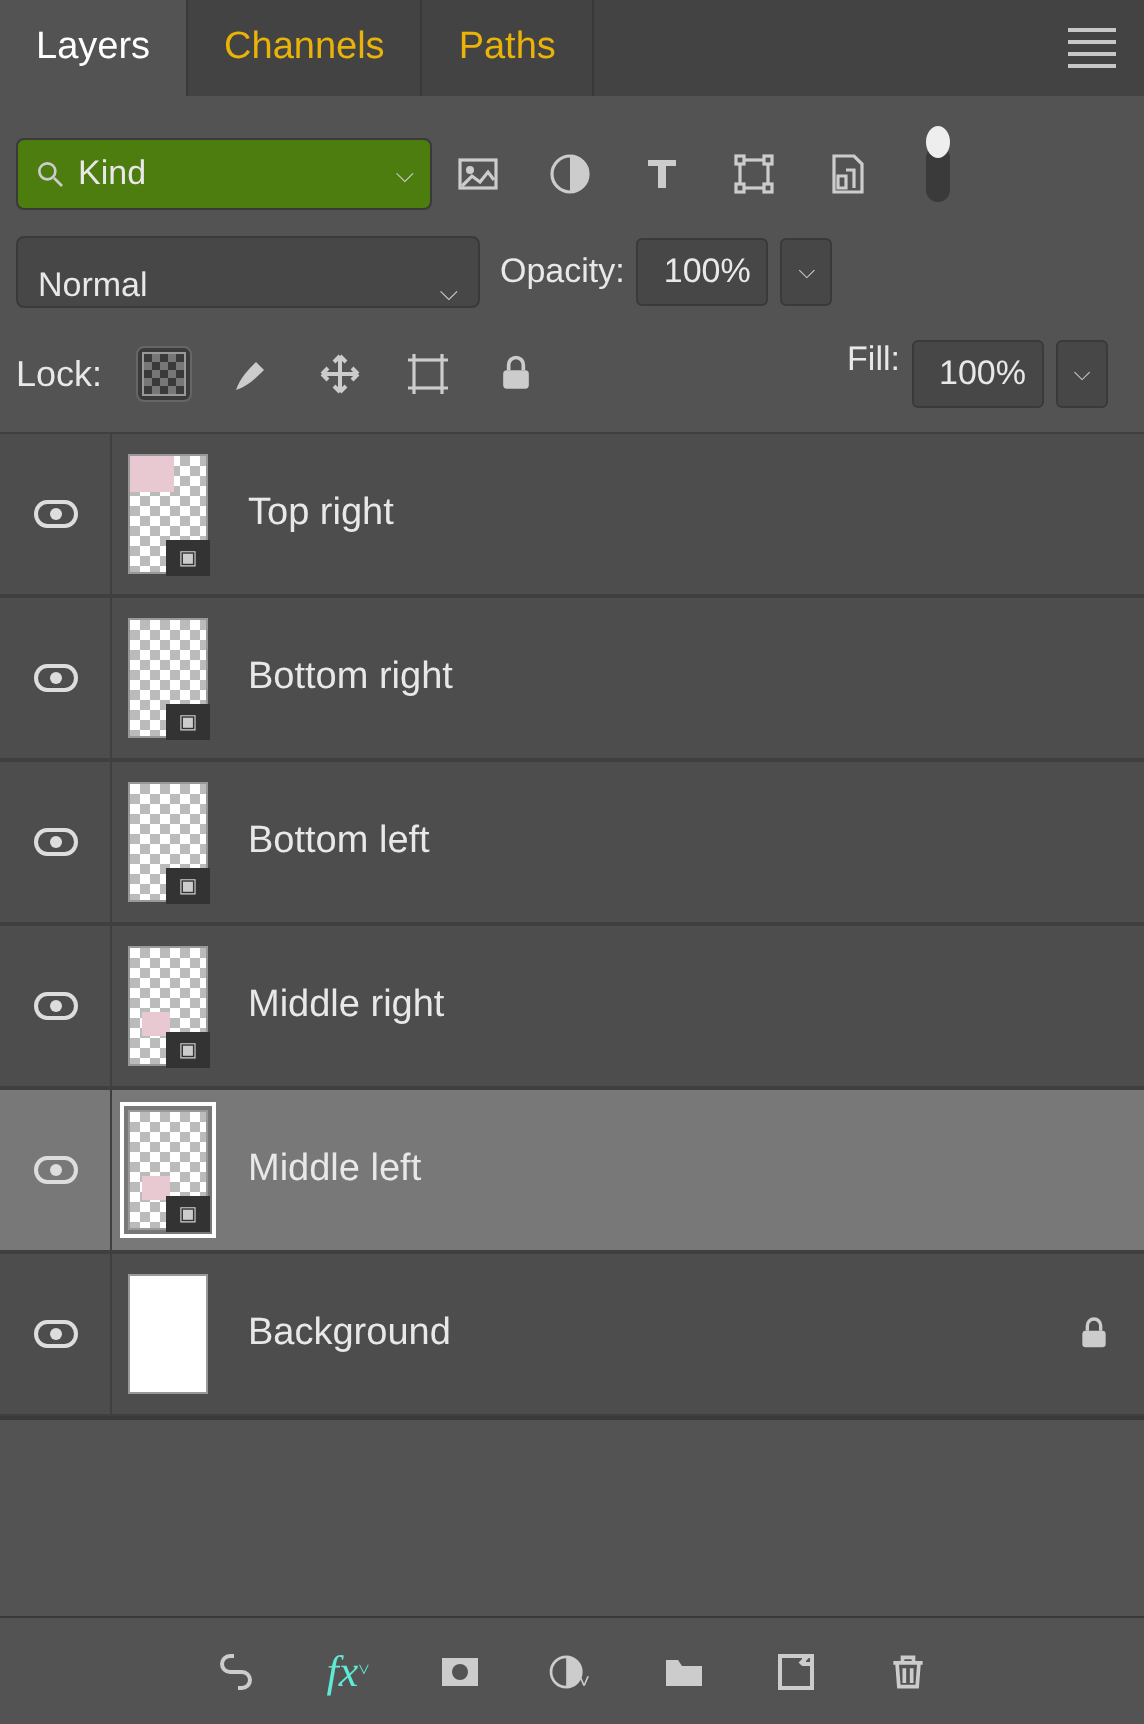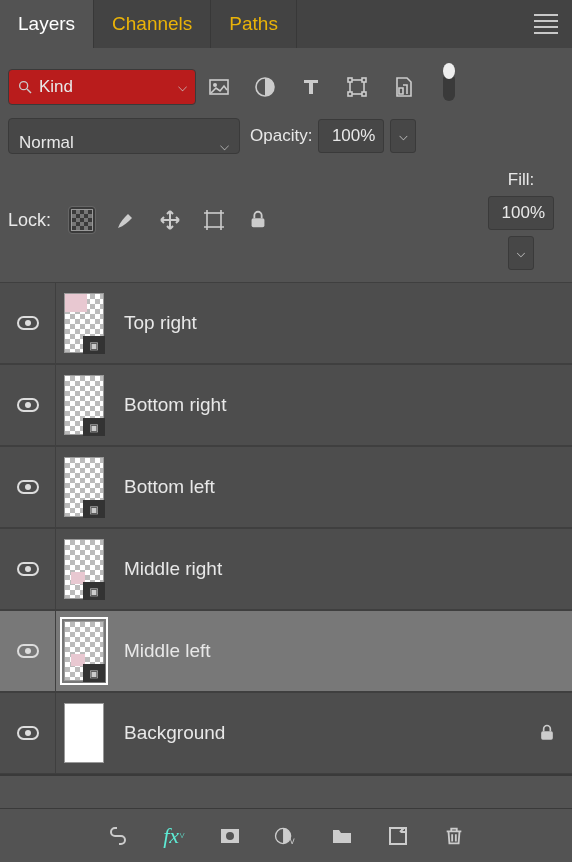--- a/index.html
+++ b/index.html
@@ -50,24 +50,24 @@
     display: flex;
     align-items: center;
     padding: 0 8px;
     height: 50px;
     gap: 10px;
   }
   .filter-row { margin-top: 14px; }
   .kind-select {
     display: flex;
     align-items: center;
-    background: #b91c1c;
+    background: #4d7c0f;
     border: 1px solid #3a3a3a;
     border-radius: 4px;
-    width: 188px;
+    width: 208px;
     height: 36px;
     padding: 0 8px;
     gap: 6px;
     cursor: pointer;
   }
   .kind-select .icon { width: 16px; height: 16px; }
   .chev {
     margin-left: auto;
     font-size: 12px;
     color: #ccc;
@@ -137,21 +137,21 @@
     padding: 6px 18px 12px 8px;
     gap: 18px;
   }
   .lock-label { font-size: 18px; }
   .lock-icons { display: flex; gap: 18px; align-items: center; }
   .lock-icons .ficon.active {
     background: #3a3a3a;
     outline: 1px solid #666;
     border-radius: 3px;
   }
-  .fill-group { margin-left: auto; display:flex; align-items:center; gap:6px;flex-direction:column; }
+  .fill-group { margin-left: auto; display:flex; align-items:flex-start; gap:6px; }
 
   .layers-list {
   }
   .layer-item {
     display: flex;
     align-items: center;
     height: 82px;
     border-top: 1px solid #3f3f3f;
     border-bottom: 1px solid #3f3f3f;
     background: #4d4d4d;

